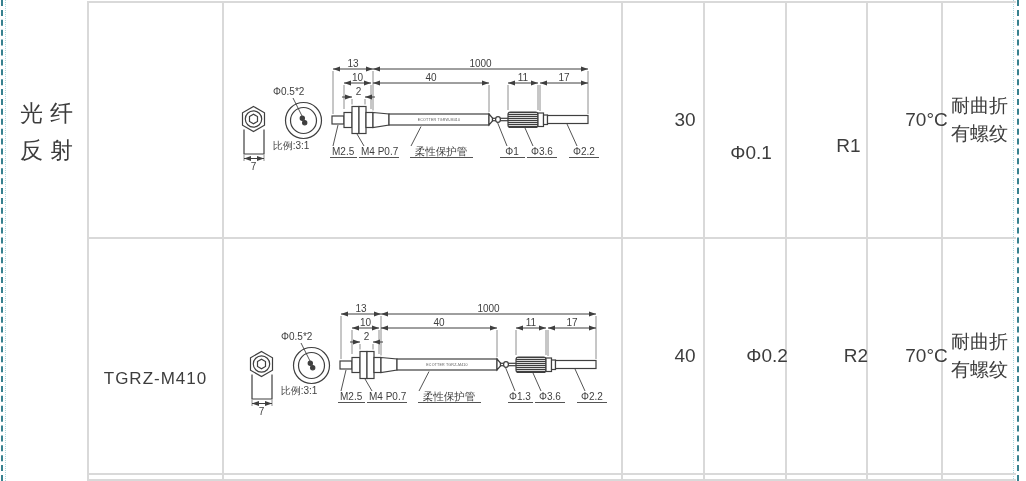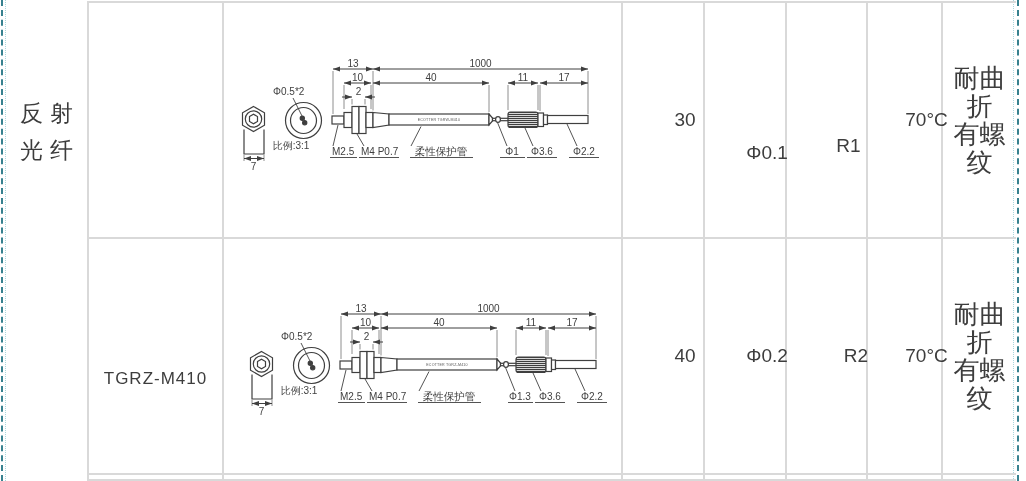--- a/index.html
+++ b/index.html
@@ -15,21 +15,21 @@
   
   .vl { position:absolute; top:1px; bottom:0; width:2px; background:#d9d9d9; }
   .hl { position:absolute; height:2px; background:#d9d9d9; left:87px; width:929px; }
   
   .cell {
     position:absolute; display:flex; flex-direction:column;
     align-items:center; justify-content:center; text-align:center;
   }
   .model { font-size:17px; letter-spacing:1px; color:#3d3d3d; }
   .val   { font-size:19px; color:#3d3d3d;padding-left:44px; }
-  .feat  { font-size:26px; line-height:28px; color:#3d3d3d; }
+  .feat  { font-size:19px; line-height:28px; color:#3d3d3d; }
   .category {
     position:absolute; left:20px; top:95px;
     font-size:23px; line-height:37px; letter-spacing:7px;
     color:#3c3c3c; white-space:nowrap;
   }
   svg { position:absolute; overflow:visible; }
   svg text { fill:#3f3f3f; font-family:"Liberation Sans","DejaVu Sans",sans-serif; }
   .dimtxt { font-size:10px; }
   .lbltxt { font-size:10px; }
   .cjktxt { font-size:10.5px; }
@@ -51,26 +51,26 @@
   <div class="hl" style="top:479px"></div>
   <div class="vl" style="left:87px"></div>
   <div class="vl" style="left:222px"></div>
   <div class="vl" style="left:621px"></div>
   <div class="vl" style="left:703px"></div>
   <div class="vl" style="left:785px"></div>
   <div class="vl" style="left:866px"></div>
   <div class="vl" style="left:941px"></div>
 
   <div class="category">
+    <div>光纤</div>
     <div>反射</div>
-    <div>光纤</div>
   </div>
 
   <div class="cell val" style="left:623px;top:2px;width:80px;height:235px">30</div>
-  <div class="cell val" style="left:705px;top:2px;width:80px;height:301px">Φ0.1</div>
+  <div class="cell val" style="left:689px;top:2px;width:80px;height:301px">Φ0.1</div>
   <div class="cell val" style="left:787px;top:2px;width:79px;height:288px">R1</div>
   <div class="cell val" style="left:868px;top:2px;width:73px;height:235px">70°C</div>
   <div class="cell feat" style="left:943px;top:2px;width:73px;height:235px">
     <div>耐曲折</div>
     <div>有螺纹</div>
   </div>
 
   <div class="cell model" style="left:89px;top:238px;width:133px;height:282px">TGRZ-M410</div>
   <div class="cell val" style="left:623px;top:238px;width:80px;height:235px">40</div>
   <div class="cell val" style="left:705px;top:238px;width:80px;height:235px">Φ0.2</div>

